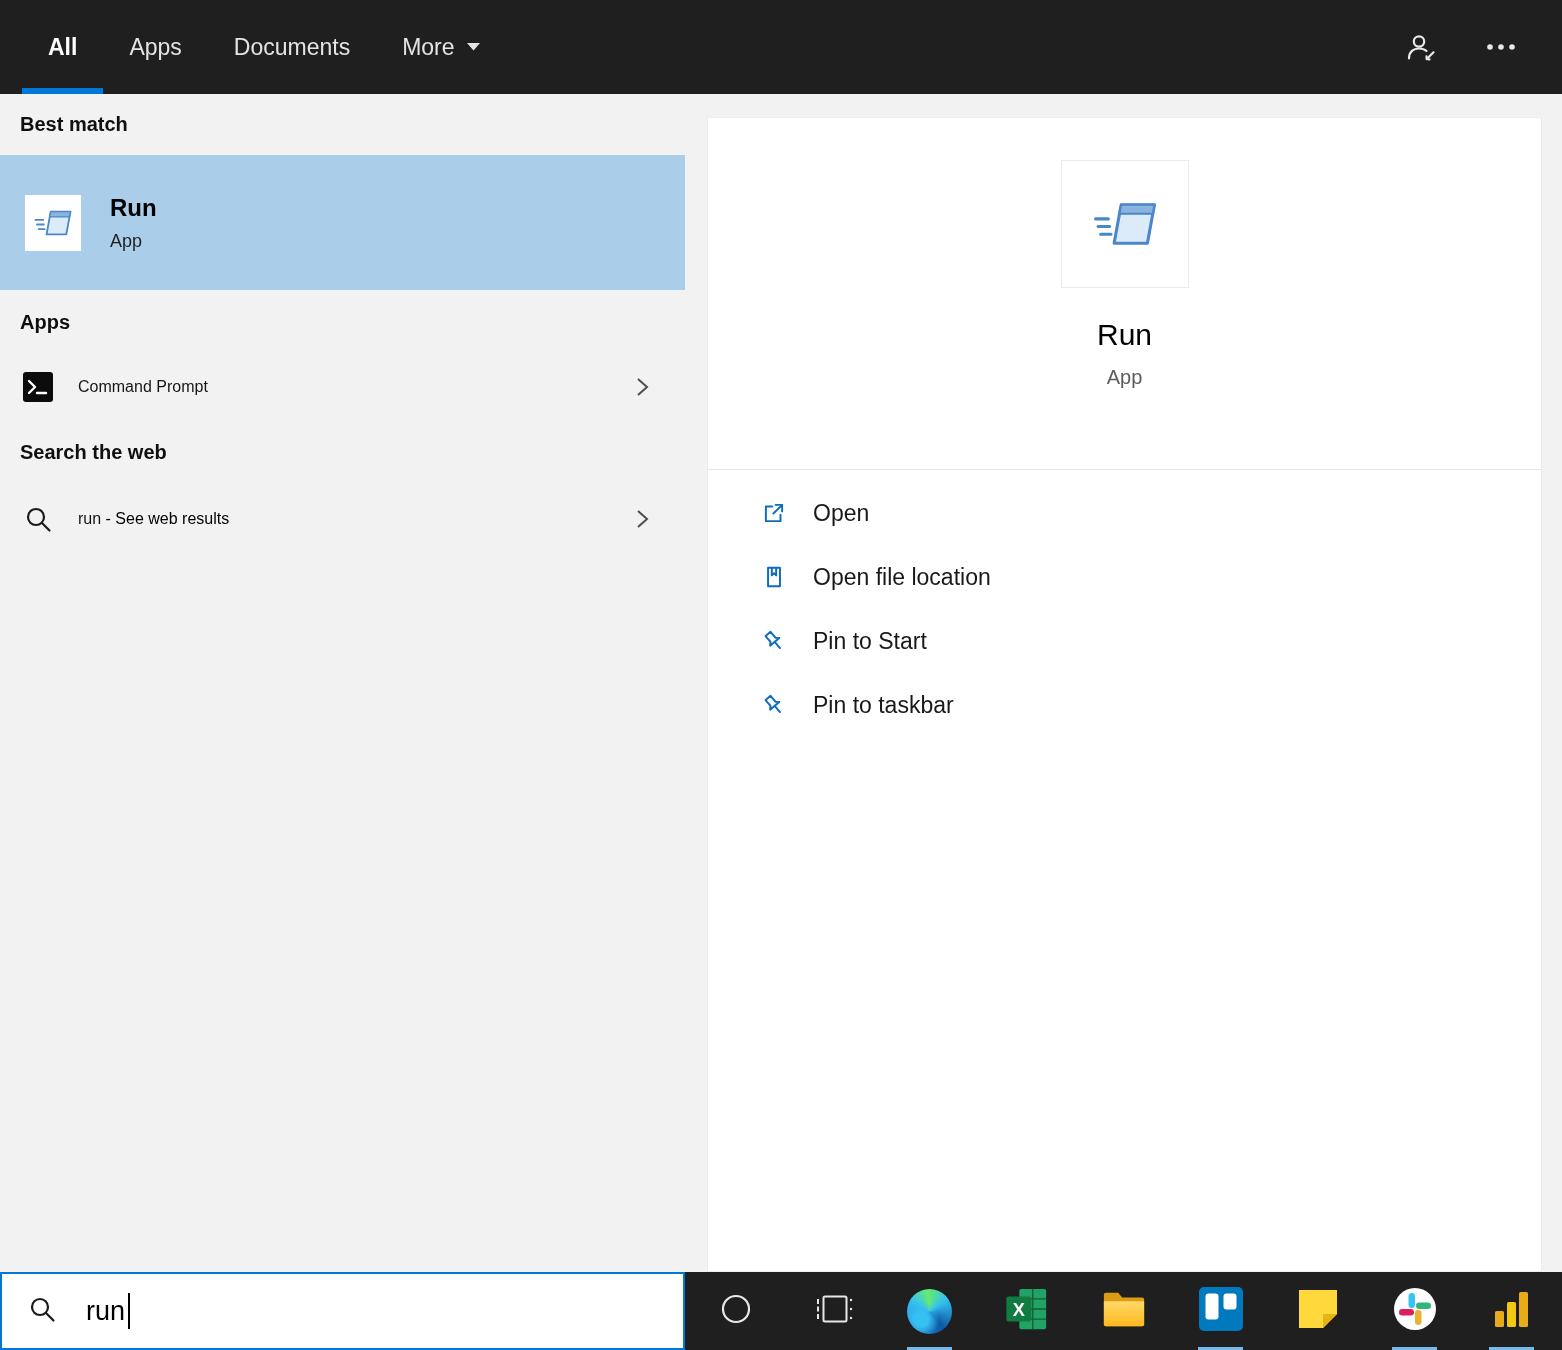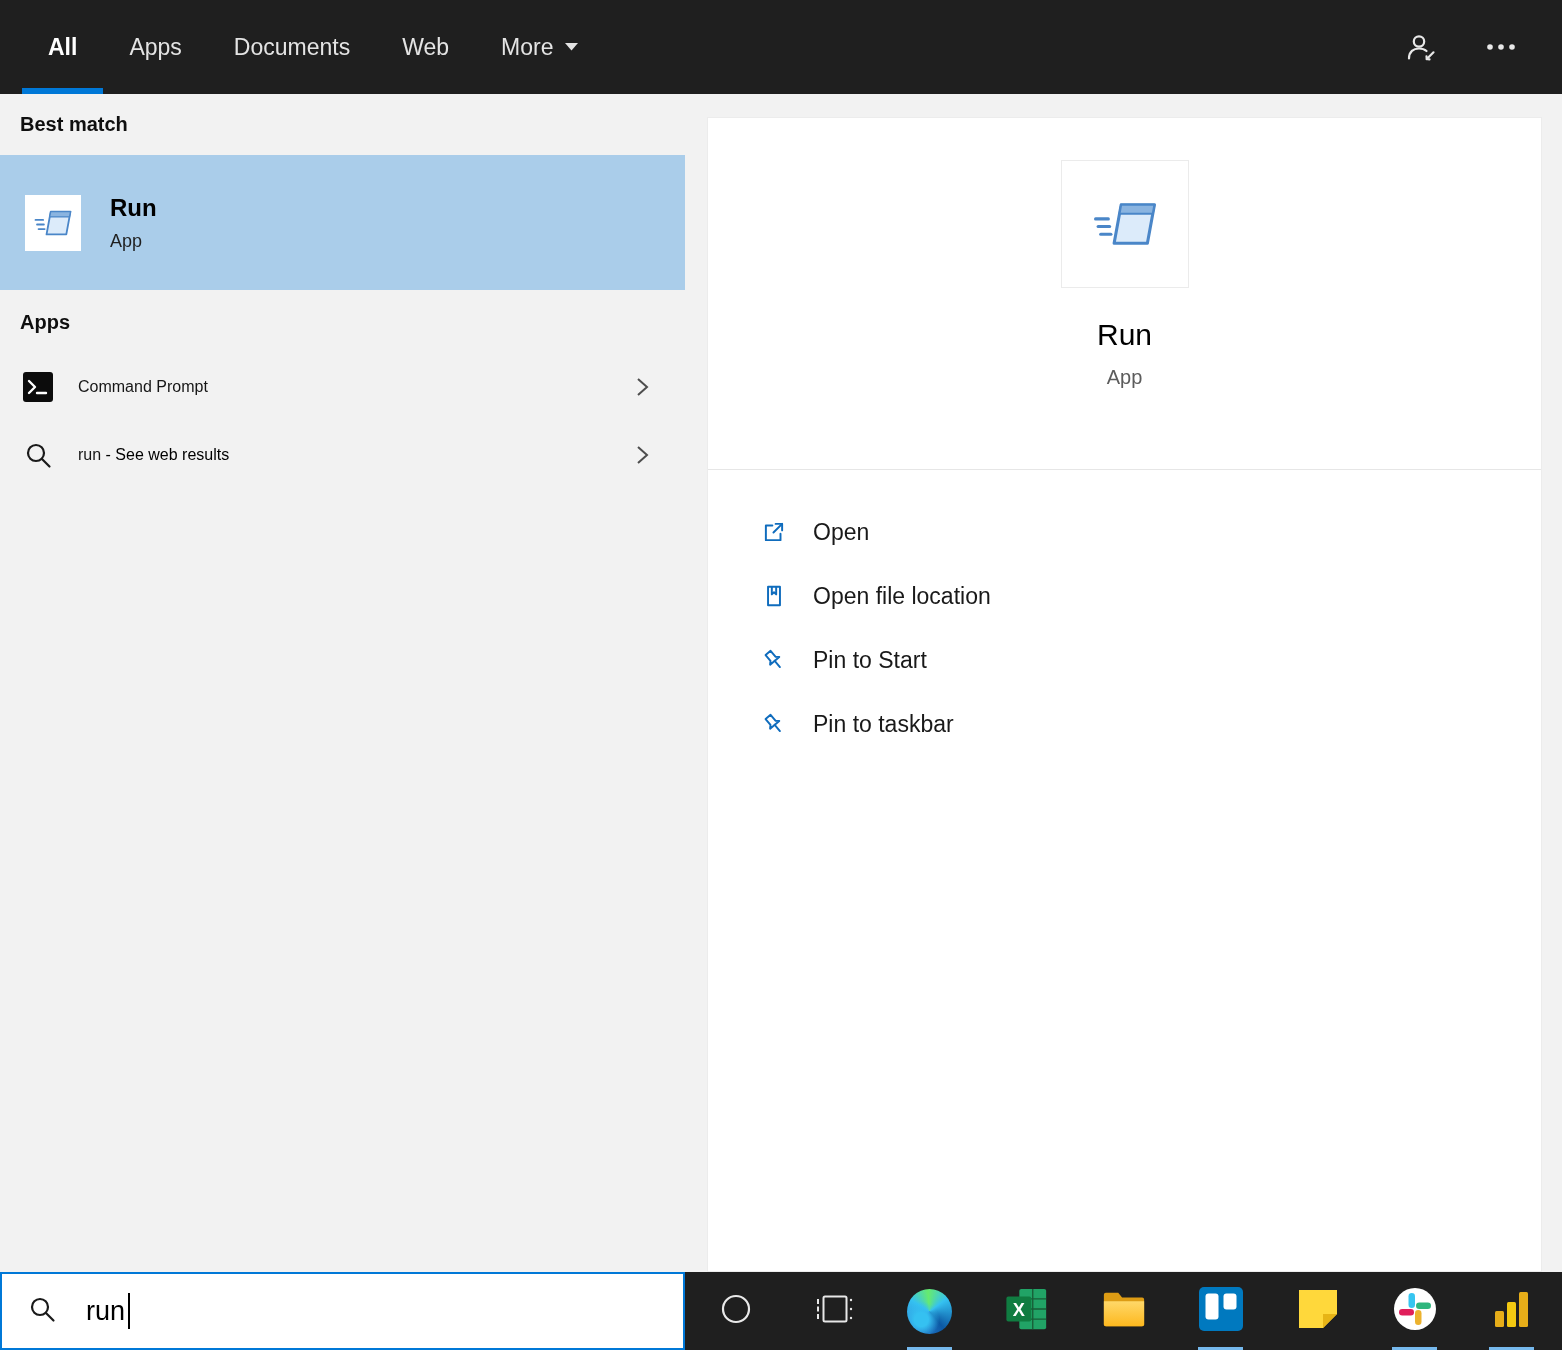--- a/index.html
+++ b/index.html
@@ -47,21 +47,21 @@
   .chev{margin-left:auto;display:flex;}
 
   
   #right-panel{position:absolute;left:685px;top:94px;width:877px;height:1178px;background:var(--panel-bg);}
   .card{position:absolute;left:22px;top:23px;width:835px;bottom:0;background:var(--card-bg);border:1px solid #ececec;}
   .card-top{height:352px;display:flex;flex-direction:column;align-items:center;border-bottom:1px solid #e6e6e6;}
   .big-tile{margin-top:42px;width:128px;height:128px;border:1px solid #ebebeb;display:flex;align-items:center;justify-content:center;background:#fff;}
   .card-title{margin-top:30px;font-size:30px;color:#000000;}
   .card-sub{margin-top:14px;font-size:20px;color:#5c5c5c;}
   .actions{padding-top:30px;}
-  .action{height:64px;display:flex;align-items:center;padding-left:53px;cursor:default;}
+  .action{height:64px;display:flex;padding-left:53px;cursor:default;}
   .action-icon{width:26px;height:26px;color:var(--icon-blue);display:flex;flex:none;}
   .action-label{margin-left:26px;font-size:23px;color:#191919;}
 
   
   #search-bar{position:absolute;left:0;top:1272px;width:685px;height:78px;background:#ffffff;border:2px solid var(--accent);display:flex;align-items:center;padding-left:26px;}
   .sb-text{margin-left:30px;font-size:27px;color:#000000;}
   .caret{width:2px;height:36px;background:#000;margin-left:3px;animation:blink 1.1s step-end infinite;}
   @keyframes blink{50%{opacity:0;}}
 
   
@@ -82,23 +82,20 @@
     <div class="tab active">
         <span>All</span>
       </div>
     <div class="tab">
         <span>Apps</span>
       </div>
     <div class="tab">
         <span>Documents</span>
       </div>
     <div class="tab">
-        <span>Web</span>
-      </div>
-    <div class="tab">
       <span>More</span>
       <span class="dd-arrow">
         <svg width="13" height="8" viewBox="0 0 13 8">
             <polygon points="0,0 13,0 6.5,7.5" fill="#e4e4e4"></polygon>
           </svg>
       </span>
     </div>
   </div>
   <div class="top-actions">
     <span class="top-icon">
@@ -151,20 +148,21 @@
       </svg>
     </span>
     <span class="row-label">Command Prompt</span>
     <span class="chev">
       <svg width="13" height="22" viewBox="0 0 13 22" fill="none" stroke="#4d4d4d" stroke-width="2">
           <path d="M2 3 L11 11 L2 19"></path>
         </svg>
     </span>
   </div>
 
+  <div class="sec-h">Search the web</div>
 
   <div class="row web">
     <span class="row-icon">
       <svg width="28" height="28" viewBox="0 0 28 28" fill="none" stroke="#1a1a1a" stroke-width="2.2" stroke-linecap="round">
         <circle cx="12" cy="12" r="8"></circle>
           <line x1="18" y1="18" x2="25.5" y2="25.5"></line>
       </svg>
     </span>
     <span class="row-label">
       <span>run</span>

